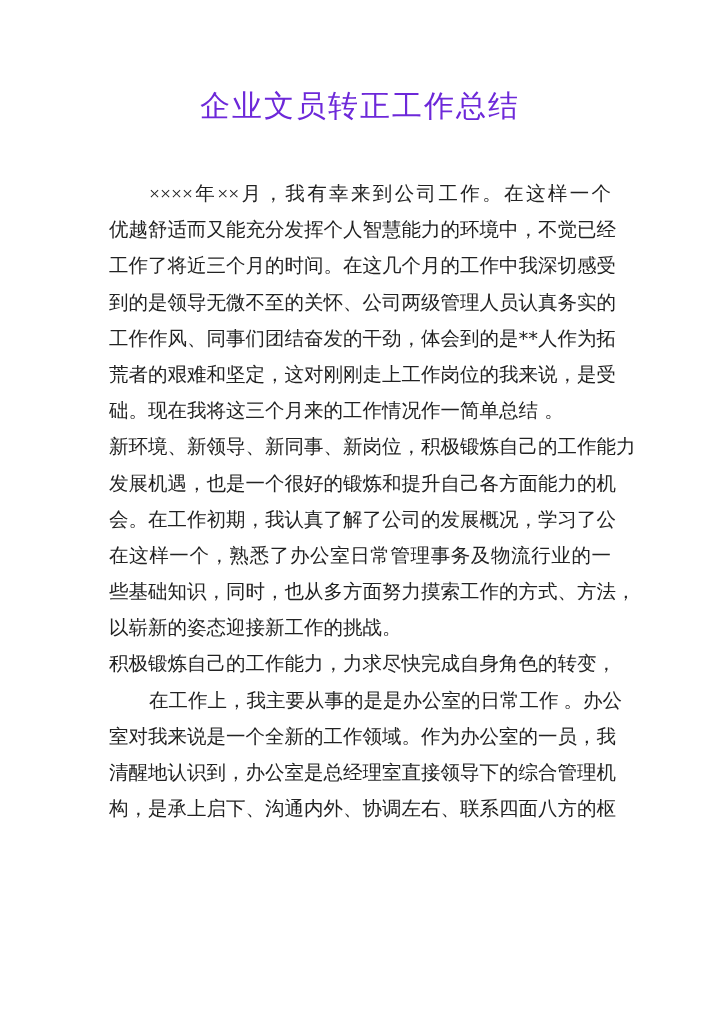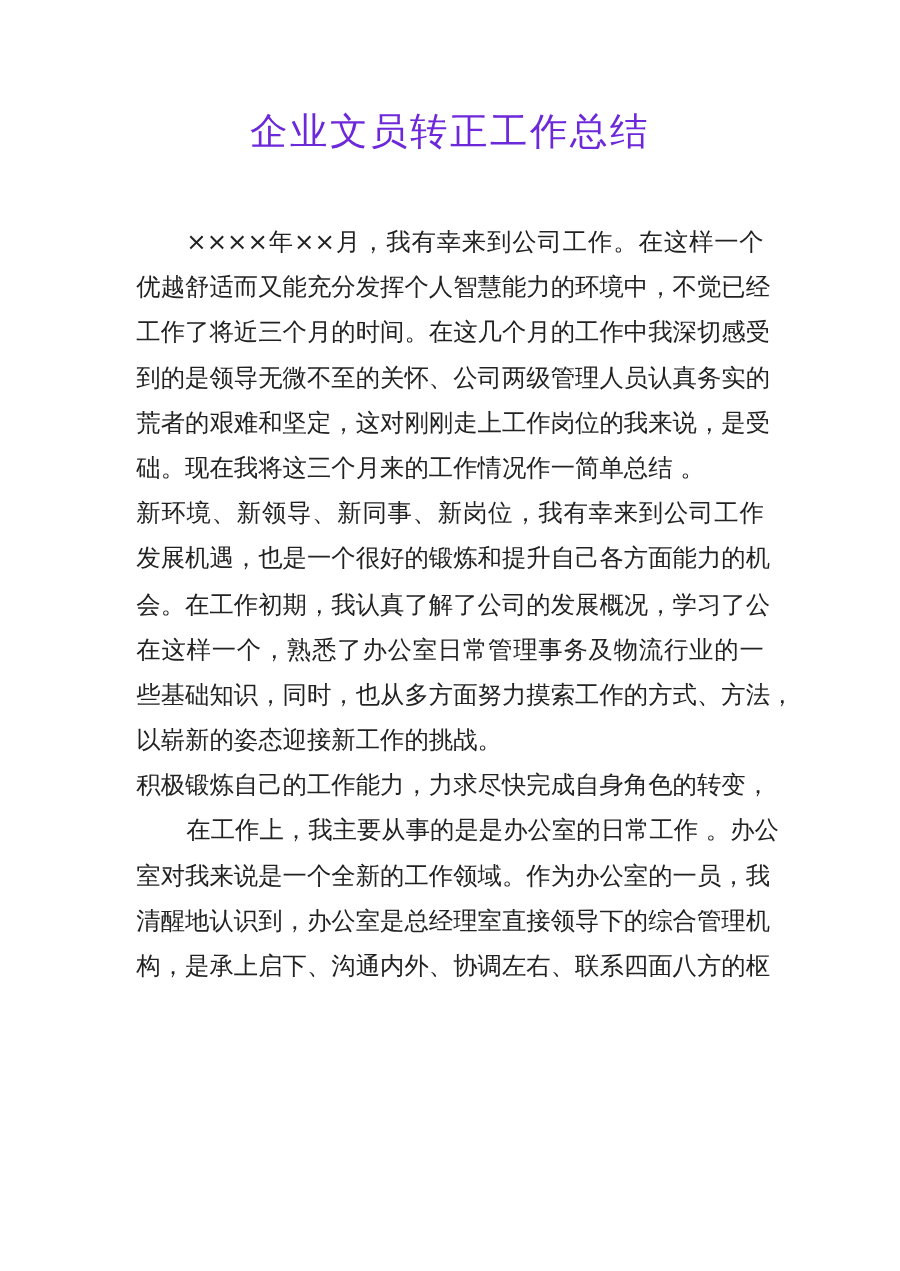--- a/index.html
+++ b/index.html
@@ -10,39 +10,40 @@
     font-family: "DejaVu Serif", "Liberation Serif", serif;
     font-size: 30px; color: #6d28d9; letter-spacing: 2px; line-height: 40px;
   }
   .body {
     position: absolute; left: 109px; top: 176px; width: 502px;
     font-family: "DejaVu Sans", "Liberation Sans", sans-serif;
     font-size: 19.5px; color: #222; line-height: 36.2px;
   }
   .line { display: block; white-space: nowrap; text-align: justify; text-align-last: justify; height: 36.2px; }
   .line.last { text-align-last: left; }
-  .line.indent { padding-left: 40px; }
+  .line.indent { padding-left: 40px; font-family: Liberation Serif, serif; }
 </style>
 </head>
 <body>
 
 <div class="page">
   <div class="title">企业文员转正工作总结</div>
 
   <div class="body">
     <div>
       <span class="line indent">××××年××月，我有幸来到公司工作。在这样一个</span>
       <span class="line">优越舒适而又能充分发挥个人智慧能力的环境中，不觉已经</span>
       <span class="line">工作了将近三个月的时间。在这几个月的工作中我深切感受</span>
       <span class="line">到的是领导无微不至的关怀、公司两级管理人员认真务实的</span>
+      <span class="line">工作作风、同事们团结奋发的干劲，体会到的是**人作为拓</span>
       <span class="line">荒者的艰难和坚定，这对刚刚走上工作岗位的我来说，是受</span>
       <span class="line last">础。现在我将这三个月来的工作情况作一简单总结 。</span>
     </div>
     <div>
-      <span class="line">新环境、新领导、新同事、新岗位，我有幸来到公司工作</span>
+      <span class="line">新环境、新领导、新同事、新岗位，积极锻炼自己的工作能力</span>
       <span class="line">发展机遇，也是一个很好的锻炼和提升自己各方面能力的机</span>
       <span class="line">会。在工作初期，我认真了解了公司的发展概况，学习了公</span>
       <span class="line">在这样一个，熟悉了办公室日常管理事务及物流行业的一</span>
       <span class="line">些基础知识，同时，也从多方面努力摸索工作的方式、方法，</span>
       <span class="line last">以崭新的姿态迎接新工作的挑战。</span>
       <span class="line">积极锻炼自己的工作能力，力求尽快完成自身角色的转变，</span>
     </div>
     <div>
       <span class="line indent">在工作上，我主要从事的是是办公室的日常工作 。办公</span>
       <span class="line">室对我来说是一个全新的工作领域。作为办公室的一员，我</span>

